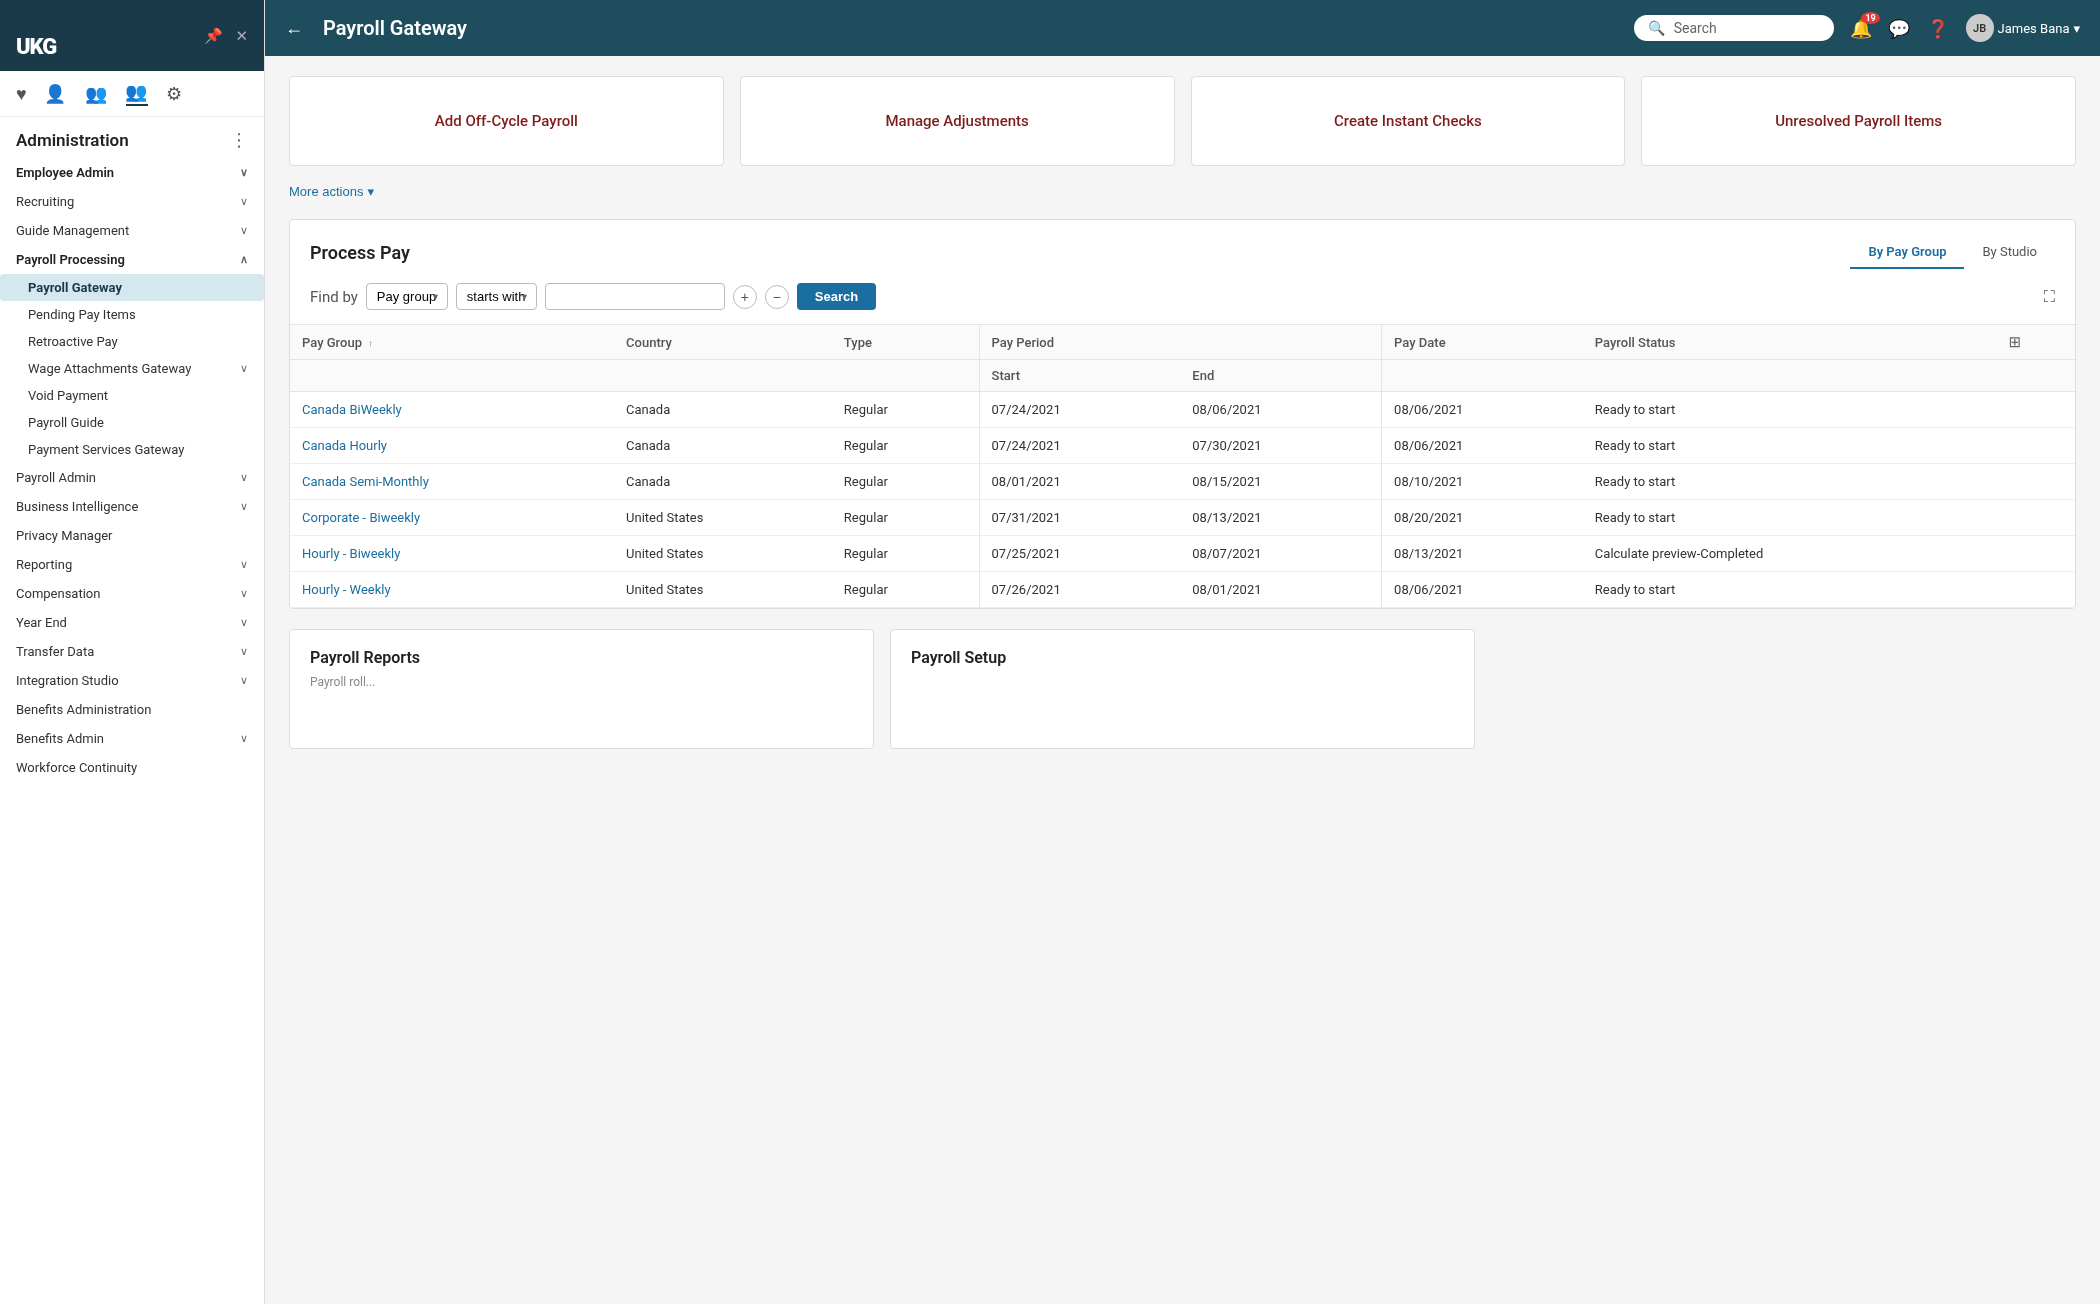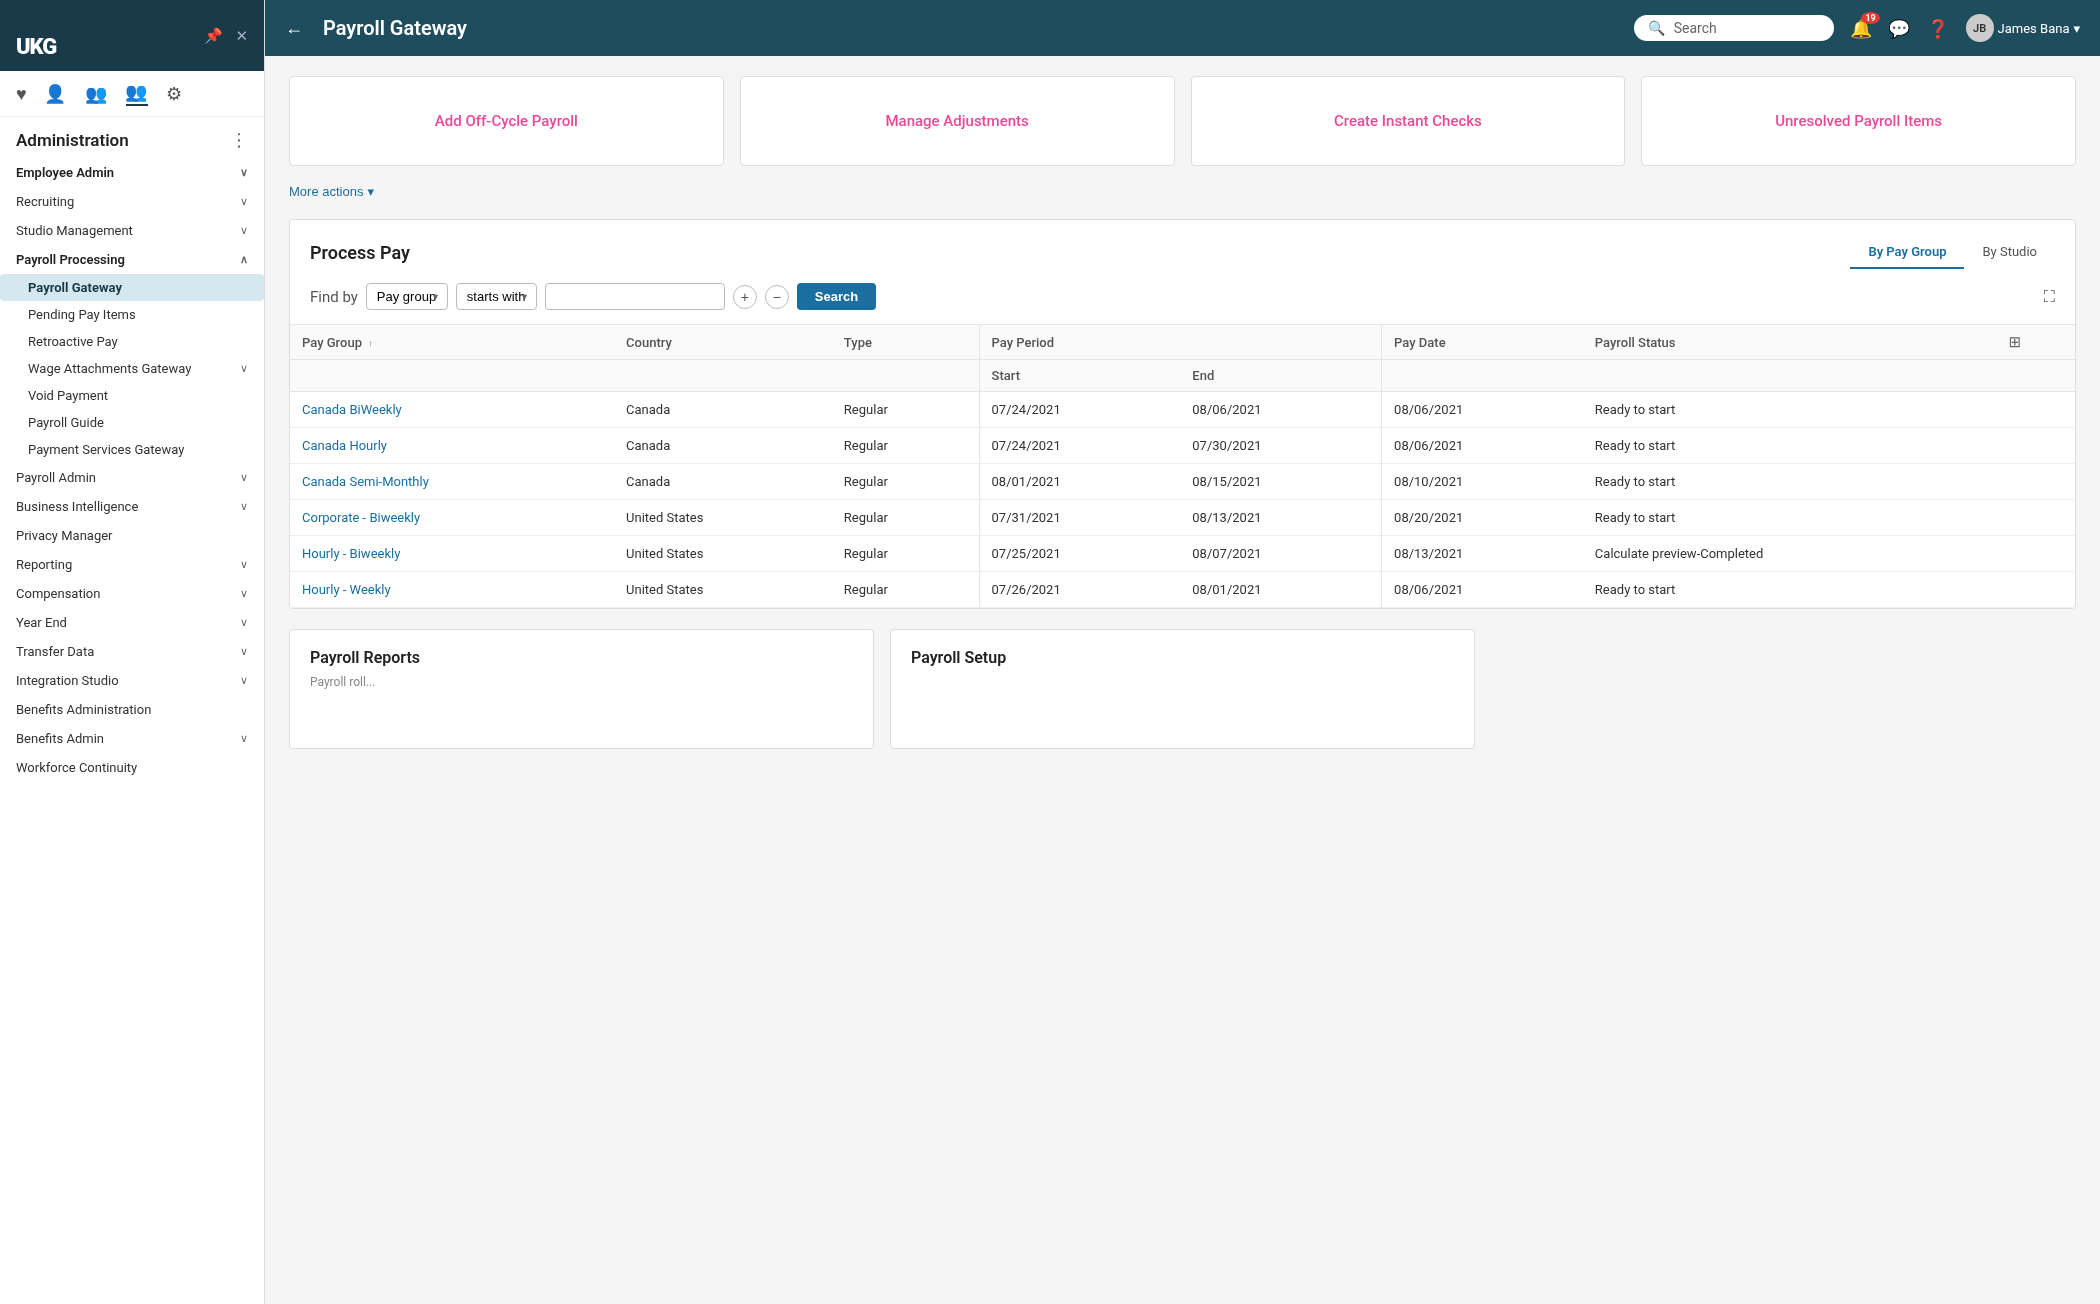--- a/index.html
+++ b/index.html
@@ -37,21 +37,21 @@
     .topbar-icon { color: #fff; font-size: 18px; cursor: pointer; position: relative; }
     .badge { position: absolute; top: -6px; right: -7px; background: #e53935; color: #fff; border-radius: 50%; font-size: 9px; padding: 1px 4px; font-weight: 700; }
     #user-area { display: flex; align-items: center; gap: 4px; color: #fff; font-size: 13px; cursor: pointer; }
     #user-avatar { width: 28px; height: 28px; border-radius: 50%; background: #ccc; display: flex; align-items: center; justify-content: center; font-size: 11px; color: #333; font-weight: 600; }
 
     
     #content { flex: 1; overflow-y: auto; background: #f5f5f5; padding: 20px 24px; }
 
     
     #quick-cards { display: grid; grid-template-columns: repeat(4, 1fr); gap: 16px; margin-bottom: 18px; }
-    .quick-card { background: #fff; border: 1px solid #ddd; border-radius: 4px; padding: 28px 20px; text-align: center; font-size: 15px; font-weight: 500; color: #ec4899; cursor: pointer; min-height: 90px; display: flex; align-items: center; justify-content: center; }
+    .quick-card { background: #fff; border: 1px solid #ddd; border-radius: 4px; padding: 28px 20px; text-align: center; font-size: 15px; font-weight: 500; color: #7f1d1d; cursor: pointer; min-height: 90px; display: flex; align-items: center; justify-content: center; }
 
     
     #more-actions { margin-bottom: 20px; }
     #more-actions-btn { background: none; border: none; color: #1a6fa0; font-size: 13px; cursor: pointer; display: flex; align-items: center; gap: 4px; }
 
     
     #process-pay-section { background: #fff; border: 1px solid #ddd; border-radius: 4px; padding: 0; }
     #process-pay-header { display: flex; align-items: center; justify-content: space-between; padding: 16px 20px 0; }
     #process-pay-title { font-size: 18px; font-weight: 600; color: #222; }
     #process-pay-tabs { display: flex; gap: 0; }
@@ -115,21 +115,21 @@
       <span>Employee Admin</span>
       <span class="chevron">∨</span>
     </div>
 
     <div class="sidebar-item">
       <span>Recruiting</span>
       <span class="chevron">∨</span>
     </div>
 
     <div class="sidebar-item">
-      <span>Studio Management</span>
+      <span>Guide Management</span>
       <span class="chevron">∨</span>
     </div>
 
     <div class="sidebar-item section-header">
       <span>Payroll Processing</span>
       <span class="chevron">∧</span>
     </div>
     <div class="sidebar-child active">Payroll Gateway</div>
     <div class="sidebar-child">Pending Pay Items</div>
     <div class="sidebar-child">Retroactive Pay</div>

